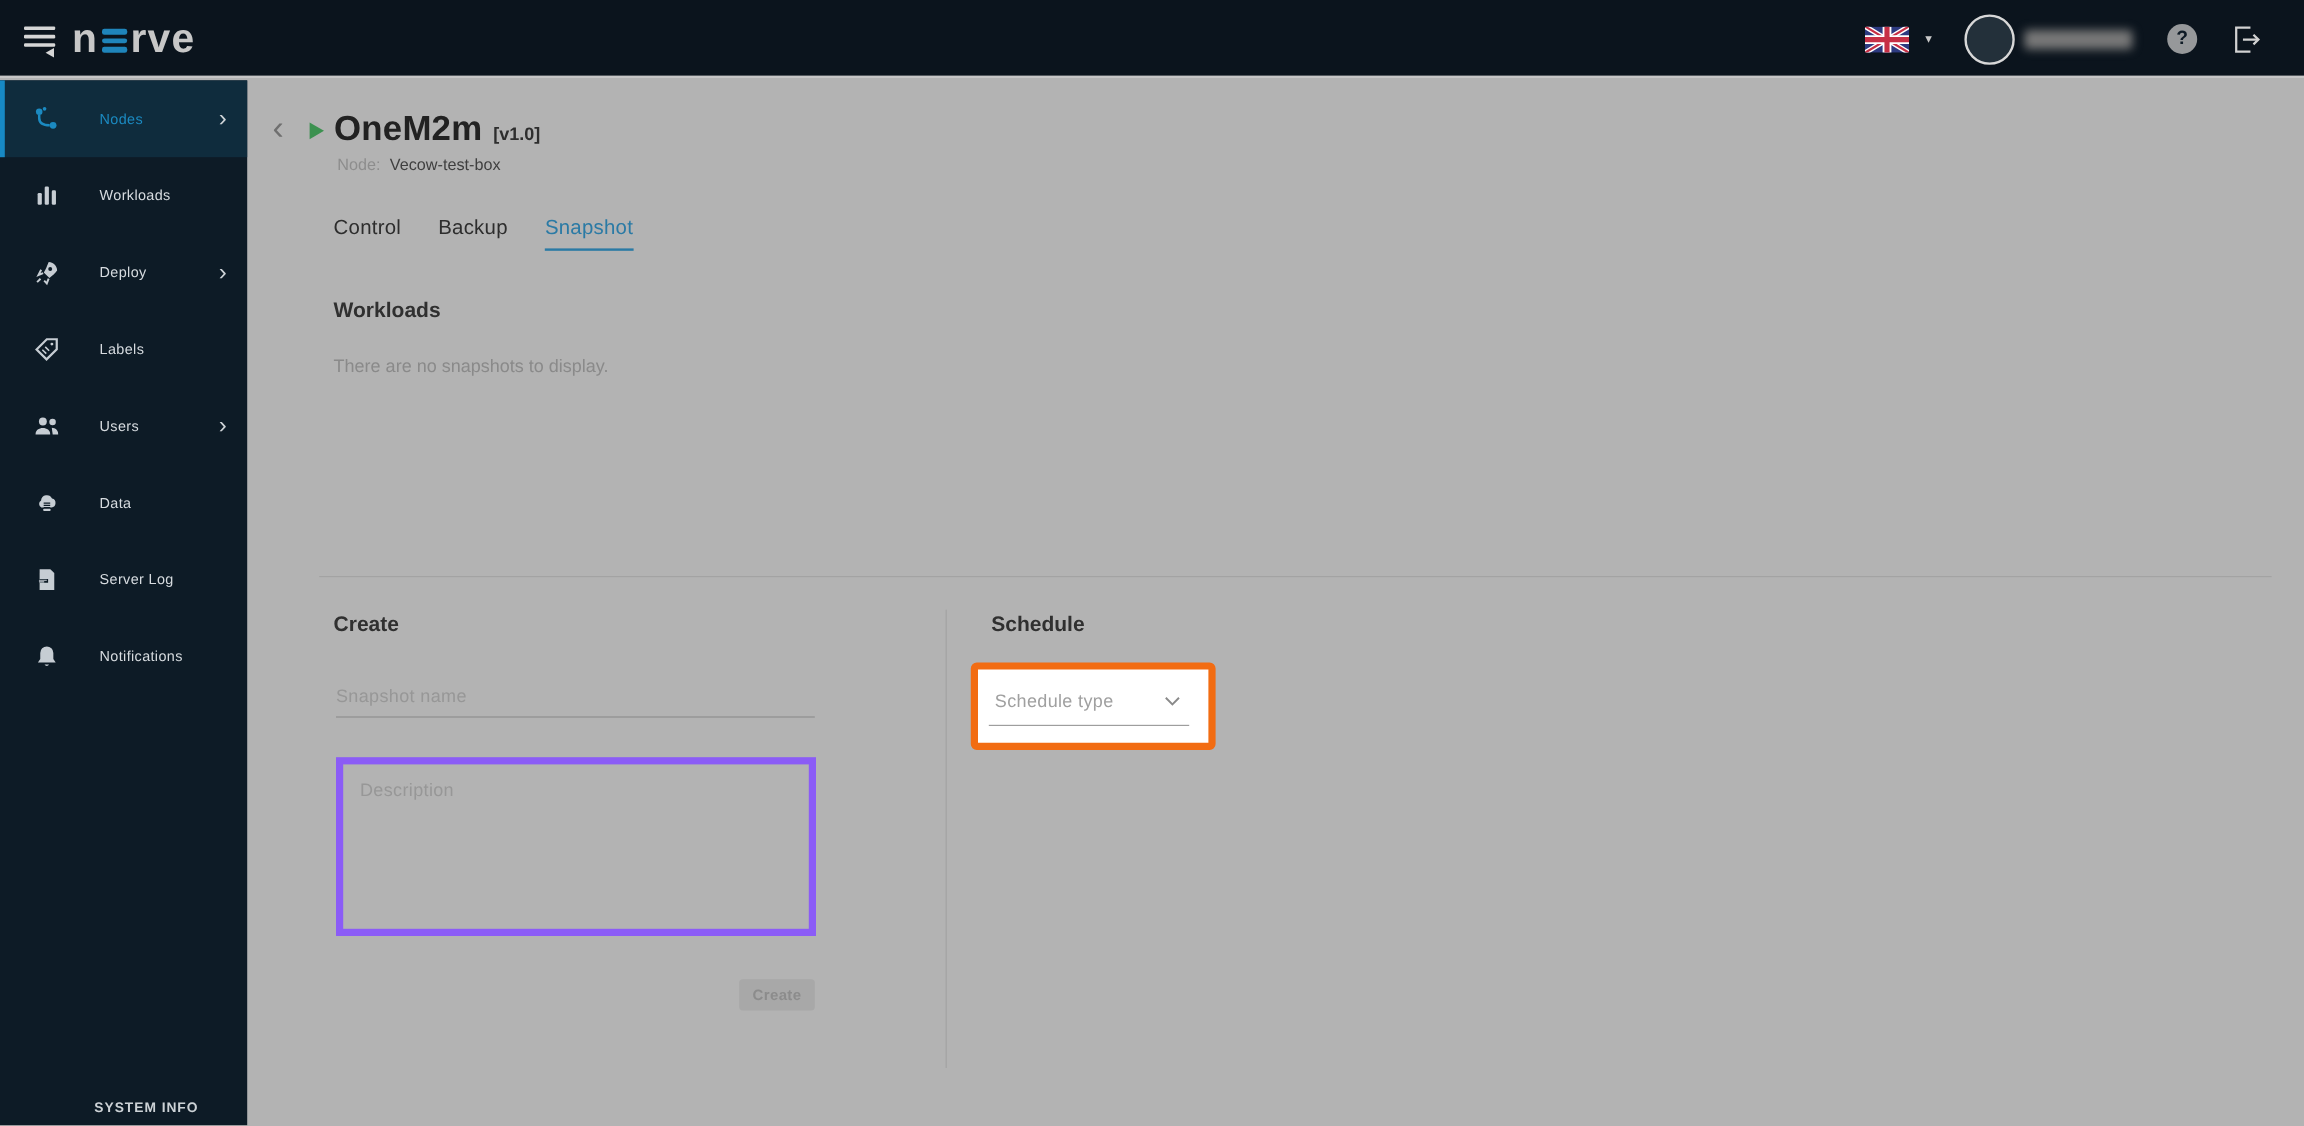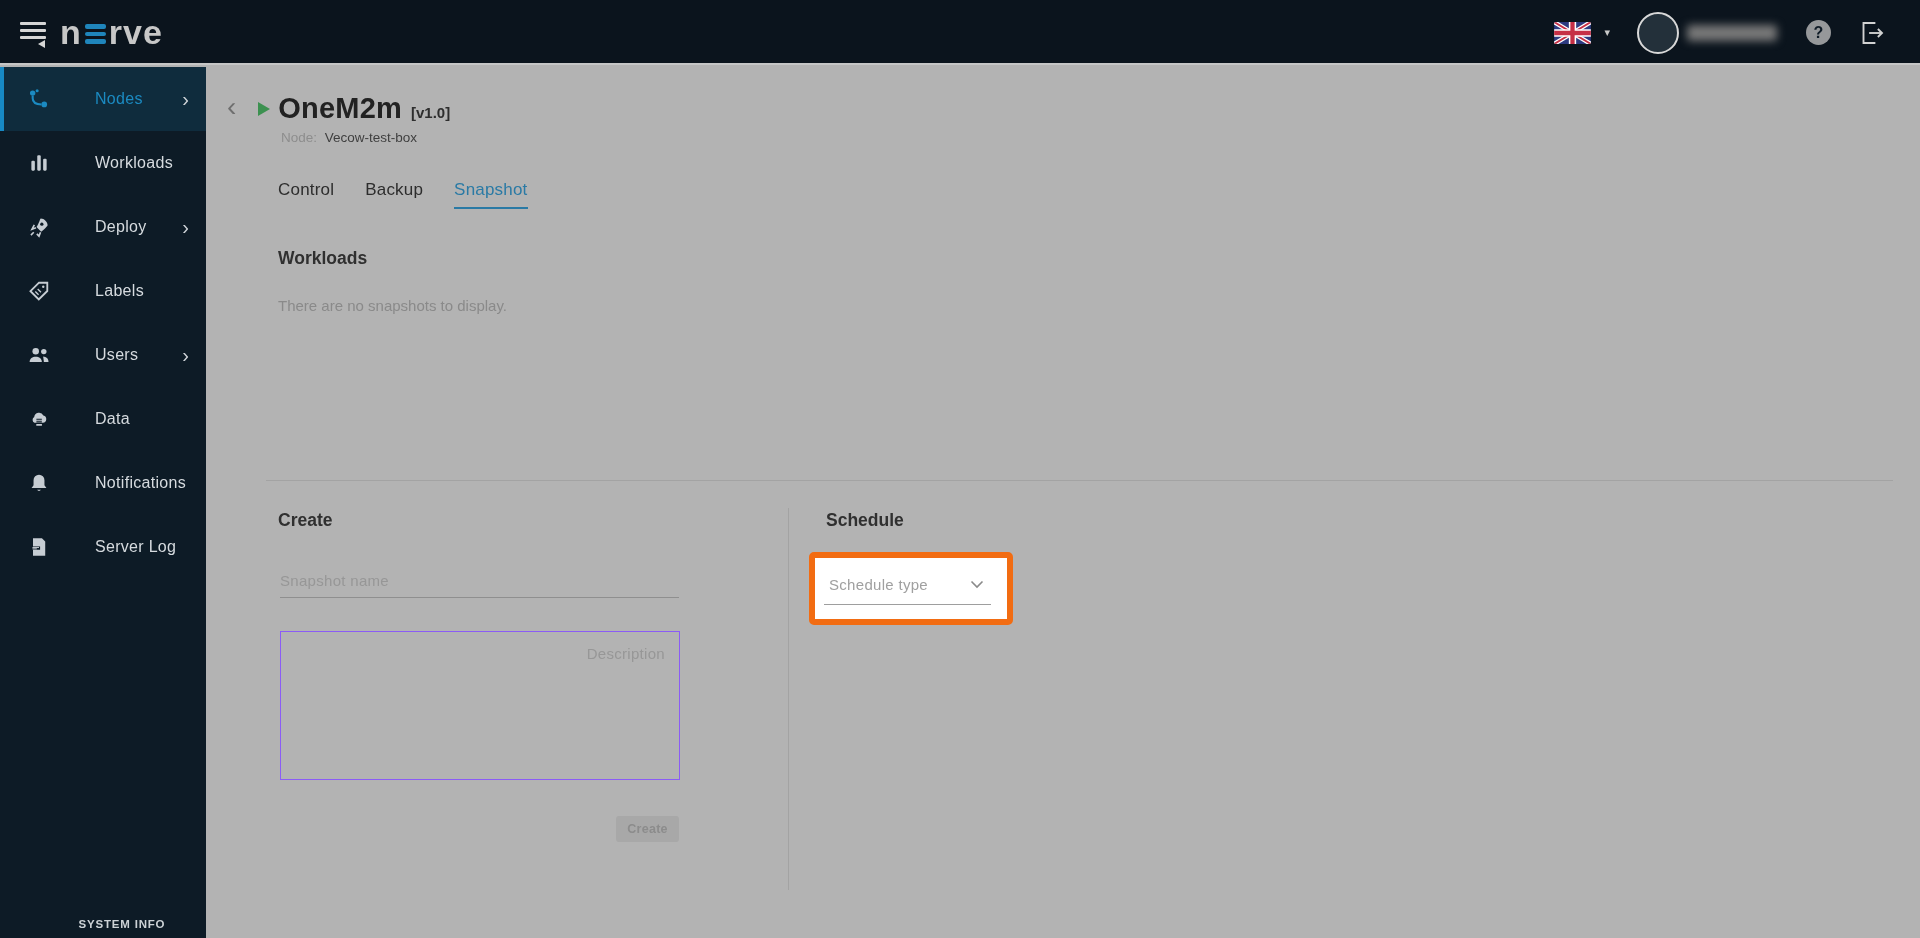--- a/index.html
+++ b/index.html
@@ -32,21 +32,21 @@
   .help-btn { margin-left:29px; width:25px; height:25px; border-radius:50%;
     background:#96989a; color:#0f1b26; font-size:16px; font-weight:700;
     display:flex; align-items:center; justify-content:center; cursor:pointer; }
   .logout-btn { margin-left:25px; width:32px; height:34px; cursor:pointer; display:flex; align-items:center; }
 
   
   .sidebar { position:absolute; left:0; top:67px; width:206px; height:871px;
     background:#0d1b26; z-index:15; }
   .nav-item { position:relative; height:64px; display:flex; align-items:center; cursor:pointer; color:#d6dbdf; }
   .nav-item .nicon { width:24px; height:24px; margin-left:27px; color:#c6cdd3; flex:0 0 24px; }
-  .nav-item .nlabel { margin-left:44px; font-size:16px; letter-spacing:.3px; }
+  .nav-item .nlabel { margin-left:32px; font-size:12px; letter-spacing:.3px; }
   .nav-item .nchev { margin-left:auto; margin-right:17px; font-size:20px; color:#cfd4d8; line-height:1; }
   .nav-item.active { background:#0f2c3d; }
   .nav-item.active::before { content:""; position:absolute; left:0; top:0; bottom:0; width:4px; background:#1789c4; }
   .nav-item.active .nlabel, .nav-item.active .nicon { color:#1b8ac1; }
   .system-info { position:absolute; left:0; right:0; bottom:8px; text-align:center;
     color:#ccd2d6; font-size:11.5px; font-weight:700; letter-spacing:.8px; cursor:pointer;margin-left:38px; }
 
   
   .page-header { position:absolute; left:227px; top:92px; }
   .ph-row1 { display:flex; align-items:center; }
@@ -68,22 +68,22 @@
 
   .hr-h { position:absolute; left:266px; top:480px; width:1627px; height:1px; background:#a3a3a3; }
   .hr-v { position:absolute; left:788px; top:508px; width:1px; height:382px; background:#a3a3a3; }
 
   .create-heading { position:absolute; left:278px; top:510px; font-size:17.5px; font-weight:600; color:#303030; }
   .snapshot-name-input { position:absolute; left:280px; top:564px; width:399px; height:34px;
     background:transparent; border:none; border-bottom:1px solid #8f8f8f; outline:none;
     font-size:15px; color:#555; font-family:"Liberation Sans", sans-serif; letter-spacing:.3px; }
   .snapshot-name-input::placeholder { color:#979797; opacity:1; }
   .description-textarea { position:absolute; left:280px; top:631px; width:400px; height:149px;
-    background:transparent; border:1px solid #8b5cf6; outline:none; resize:none;
-    padding:13px 14px; font-size:15px; color:#555; font-family:"Liberation Sans", sans-serif; letter-spacing:.3px;text-align:right; }
+    background:transparent; border:6px solid #8b5cf6; outline:none; resize:none;
+    padding:13px 14px; font-size:15px; color:#555; font-family:"Liberation Sans", sans-serif; letter-spacing:.3px; }
   .description-textarea::placeholder { color:#979797; opacity:1; }
   .create-btn { position:absolute; left:616px; top:816px; width:63px; height:26px;
     background:#a8a8a8; color:#8c8c8c; border:none; border-radius:3px;
     font-size:12.5px; font-weight:700; font-family:"Liberation Sans", sans-serif; letter-spacing:.3px; }
 
   .schedule-heading { position:absolute; left:826px; top:510px; font-size:17.5px; font-weight:600; color:#303030; }
   .highlight-box { position:absolute; left:809px; top:552px; width:204px; height:73px;
     border:6px solid #f26c12; border-radius:5px; background:#ffffff; }
   .schedule-select { position:relative; width:100%; height:100%; cursor:pointer; }
   .schedule-select .sel-text { position:absolute; left:14px; top:18px; font-size:15px; color:#a0a0a0; letter-spacing:.3px; }
@@ -213,36 +213,36 @@
           <path d="M8.6 11.2h5M8.6 13h5M8.6 14.8h5" stroke="#0d1b26" stroke-width="1"></path>
           <rect x="8.4" y="15.6" width="5.4" height="1.6" rx=".4"></rect>
         </svg>
       </span>
       <span class="nlabel">Data</span>
     </div>
 
     <div class="nav-item">
       <span class="nicon">
         <svg width="24" height="24" viewBox="0 0 22 22" fill="currentColor">
-          <path d="M11 3.4a5 5 0 0 1 5 5v4.6l1.8 2.6H4.2L6 13V8.4a5 5 0 0 1 5-5z"></path>
-          <path d="M9.3 17.2a1.9 1.9 0 0 0 3.4 0z"></path>
-        </svg>
-      </span>
-      <span class="nlabel">Notifications</span>
-    </div>
-
-    <div class="nav-item">
-      <span class="nicon">
-        <svg width="24" height="24" viewBox="0 0 22 22" fill="currentColor">
           <path d="M5.5 3h8.2l3 3v13H5.5z"></path>
           <path d="M4 10.5h8v3H4z" fill="#0d1b26"></path>
           <path d="M5 11.5h6M5 12.7h4" stroke="currentColor" stroke-width=".9"></path>
         </svg>
       </span>
       <span class="nlabel">Server Log</span>
+    </div>
+
+    <div class="nav-item">
+      <span class="nicon">
+        <svg width="24" height="24" viewBox="0 0 22 22" fill="currentColor">
+          <path d="M11 3.4a5 5 0 0 1 5 5v4.6l1.8 2.6H4.2L6 13V8.4a5 5 0 0 1 5-5z"></path>
+          <path d="M9.3 17.2a1.9 1.9 0 0 0 3.4 0z"></path>
+        </svg>
+      </span>
+      <span class="nlabel">Notifications</span>
     </div>
 
     <div class="system-info">SYSTEM INFO</div>
   </nav>
 
   <div class="page-header">
     <div class="ph-row1">
       <span class="back-chev">‹</span>
       <span class="play-tri"></span>
       <span class="wl-title">OneM2m</span>

